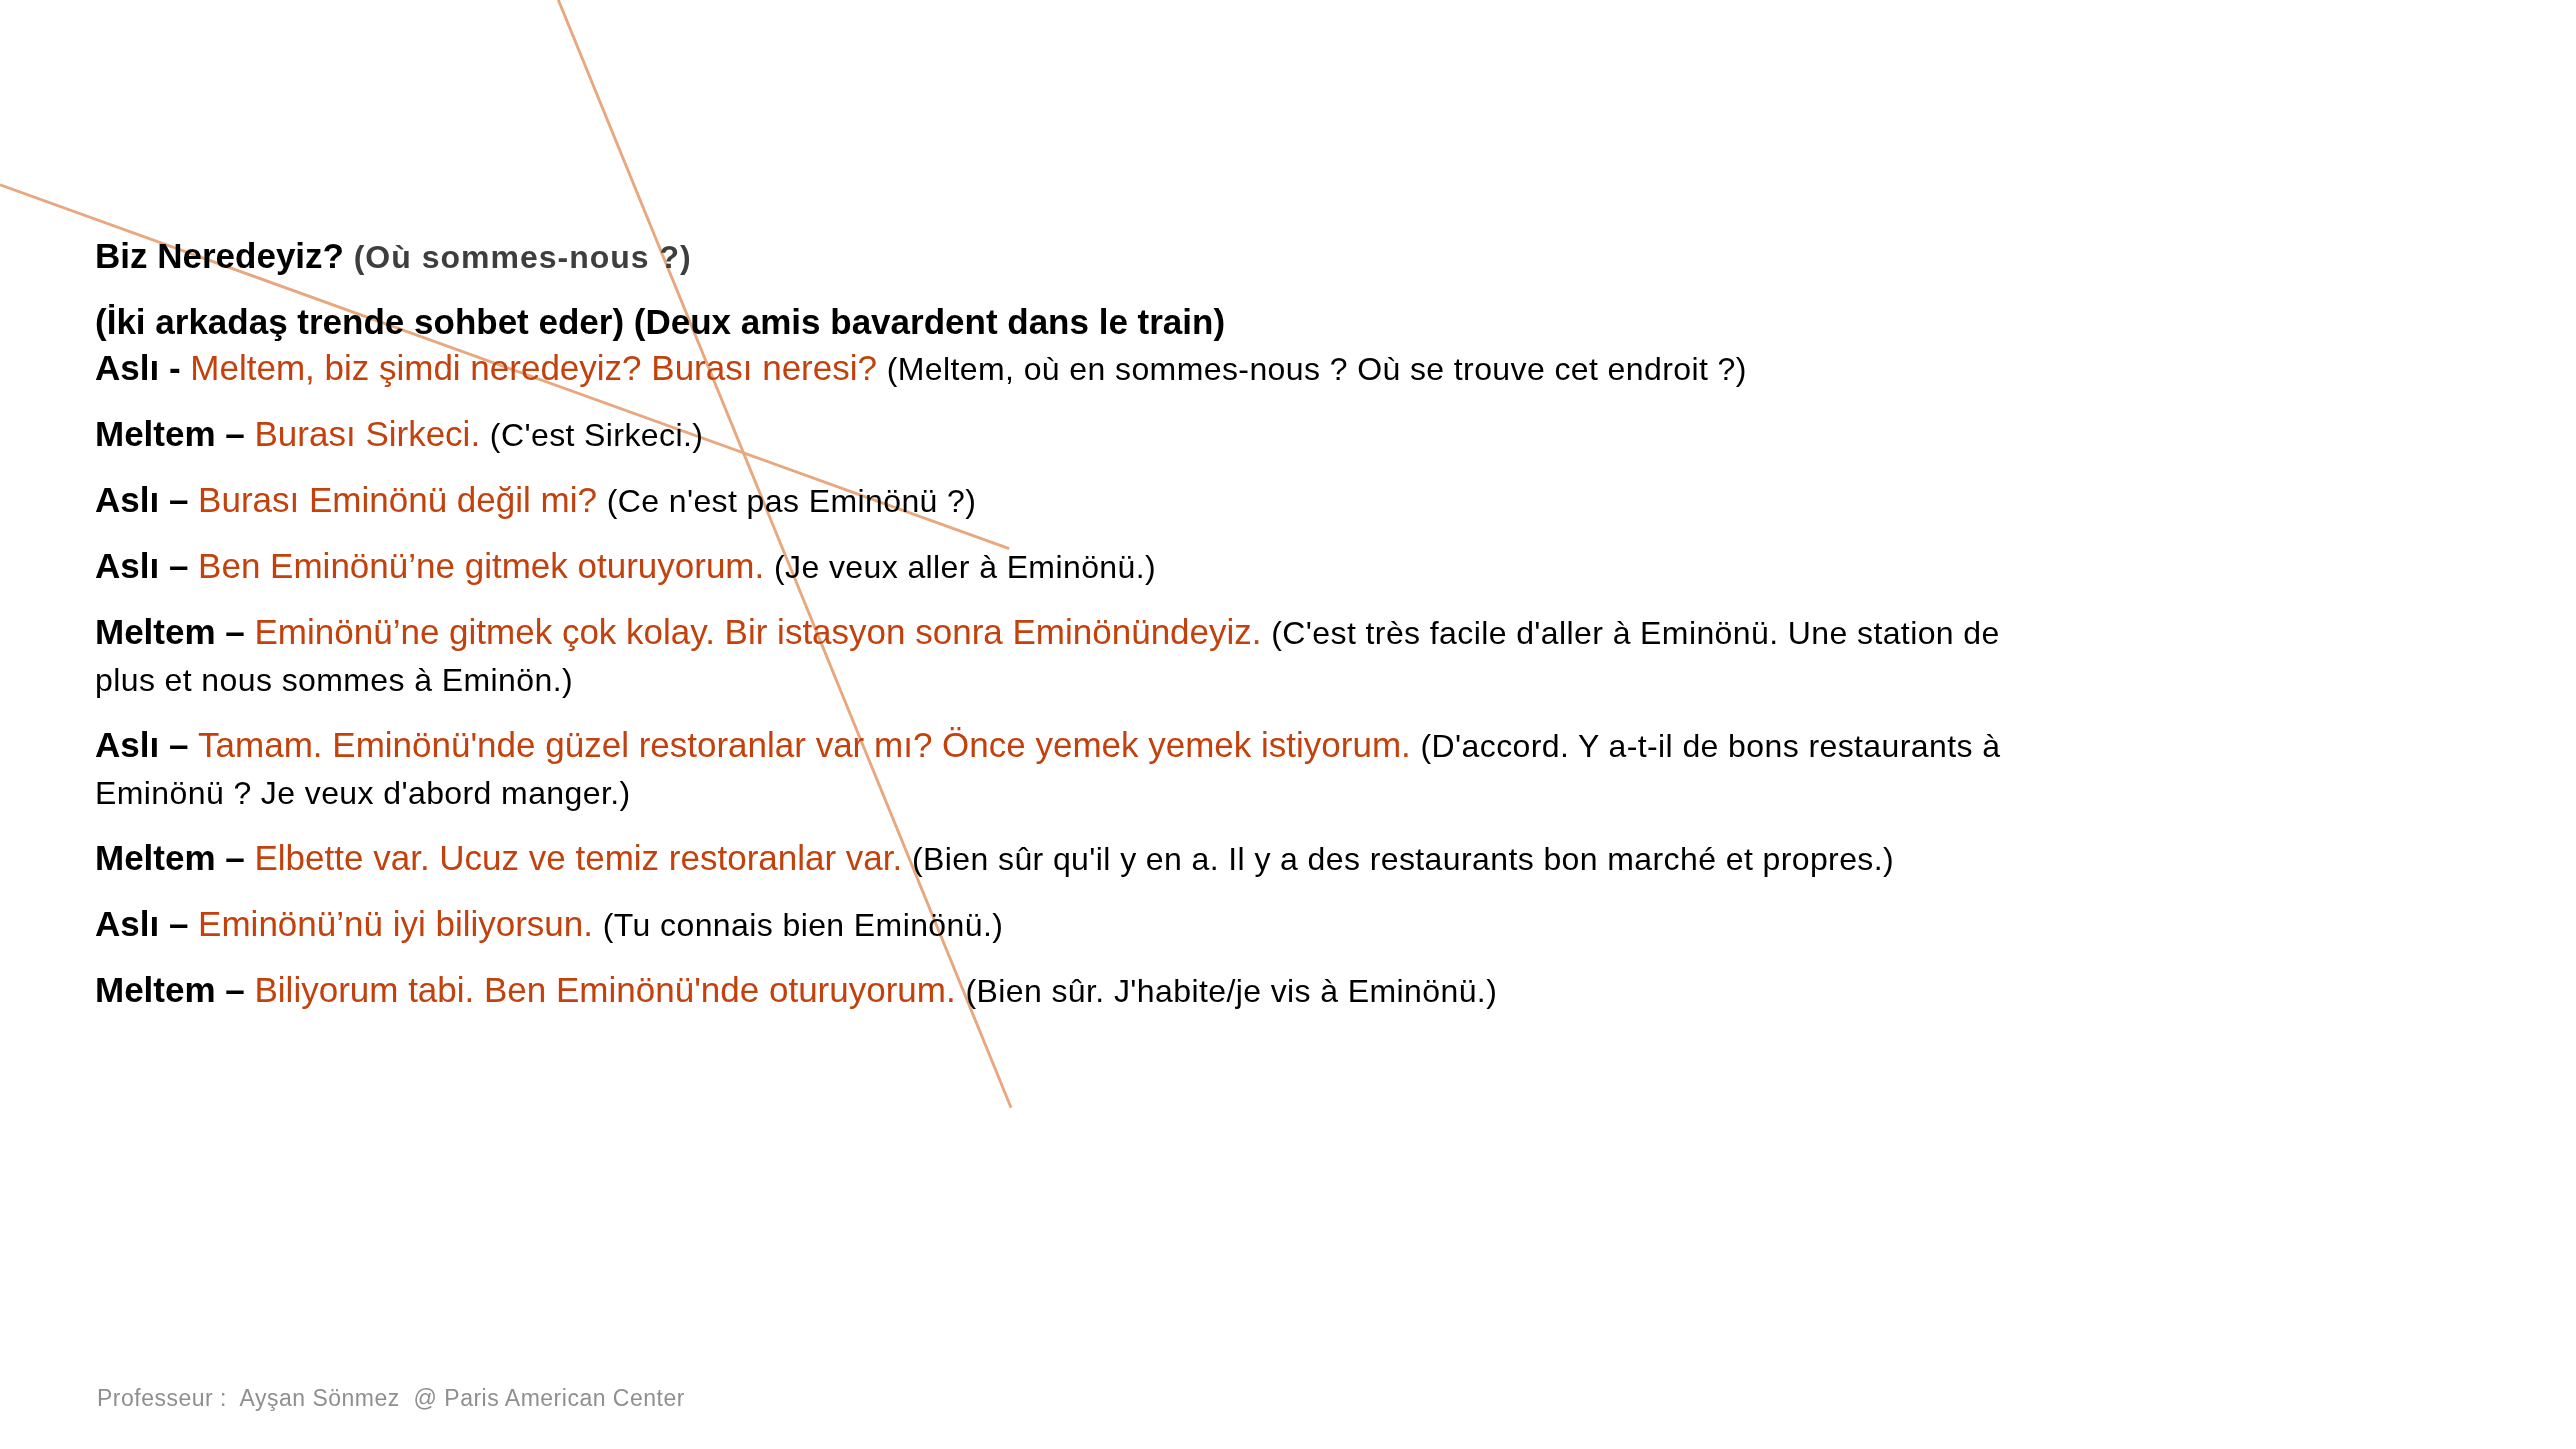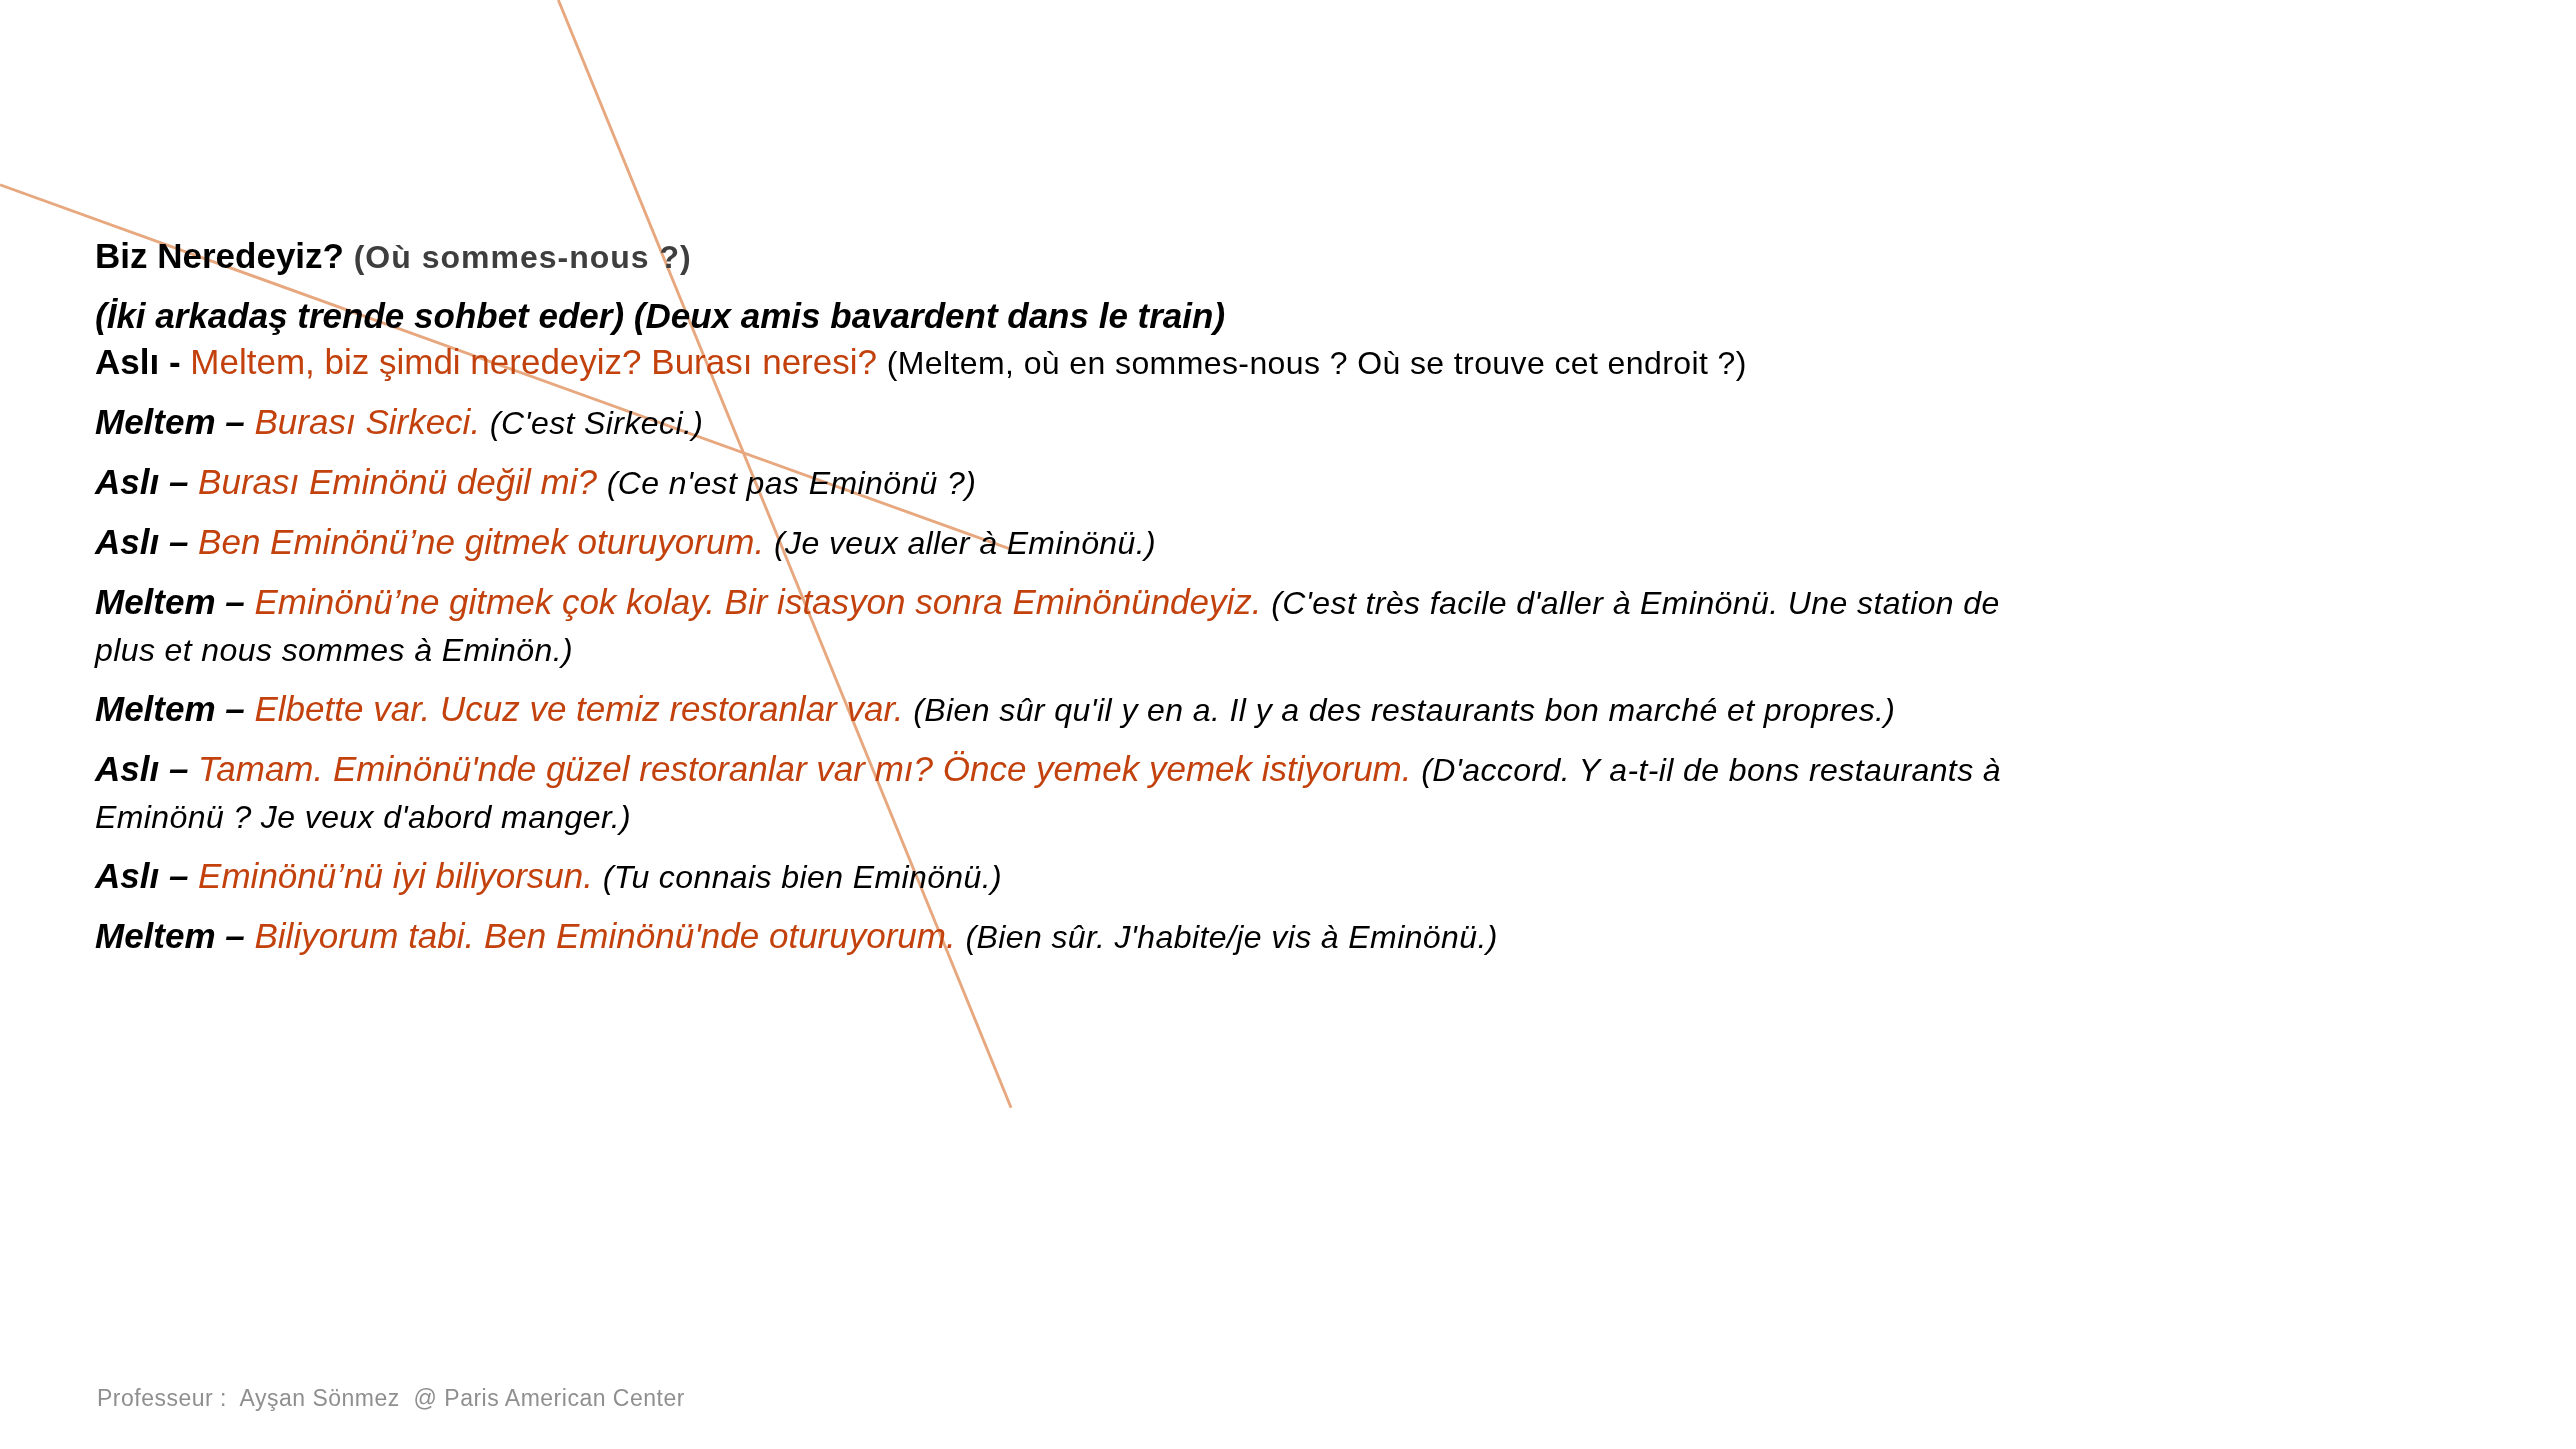--- a/index.html
+++ b/index.html
@@ -23,21 +23,21 @@
     color:#464646;
   }
   #dialogue{position:absolute;left:95px;top:233px;z-index:1;}
   #dialogue p{
     margin:0;
     white-space:pre;
     font-size:35px;
     line-height:46px;
     color:#0c0c0c;
   }
-  #dialogue p + p{margin-top:13px;font-style:italic;}
+  #dialogue p + p{margin-top:19px;}
   .speaker{font-weight:700;color:#000000;}
   .tr{color:#c2410c;}
   .fr{font-size:32px;color:#000000;letter-spacing:0.4px;}
   .hdr-tr{font-weight:700;color:#000000;}
   .hdr-fr{font-weight:700;color:#3e3e3e;font-size:32px;letter-spacing:1px;}
   .scene{font-weight:700;color:#000000;}
   #footer{
     position:absolute;
     left:97px;
     top:1385px;
@@ -62,23 +62,23 @@
   <div id="dialogue">
     <p><span class="hdr-tr">Biz Neredeyiz? </span><span class="hdr-fr">(Où sommes-nous ?)</span></p>
     <p><span class="scene">(İki arkadaş trende sohbet eder) (Deux amis bavardent dans le train)</span></p>
     <div id="dialogue-list">
         <p><span class="speaker">Aslı - </span><span class="tr">Meltem, biz şimdi neredeyiz? Burası neresi? </span><span class="fr">(Meltem, où en sommes-nous ? Où se trouve cet endroit ?)</span></p>
         <p><span class="speaker">Meltem – </span><span class="tr">Burası Sirkeci. </span><span class="fr">(C'est Sirkeci.)</span></p>
         <p><span class="speaker">Aslı – </span><span class="tr">Burası Eminönü değil mi? </span><span class="fr">(Ce n'est pas Eminönü ?)</span></p>
         <p><span class="speaker">Aslı – </span><span class="tr">Ben Eminönü’ne gitmek oturuyorum. </span><span class="fr">(Je veux aller à Eminönü.)</span></p>
         <p><span class="speaker">Meltem – </span><span class="tr">Eminönü’ne gitmek çok kolay. Bir istasyon sonra Eminönündeyiz. </span><span class="fr">(C'est très facile d'aller à Eminönü. Une station de
 plus et nous sommes à Eminön.)</span></p>
-        <p><span class="speaker">Meltem – </span><span class="tr">Elbette var. Ucuz ve temiz restoranlar var. </span><span class="fr">(Bien sûr qu'il y en a. Il y a des restaurants bon marché et propres.)</span></p>
         <p><span class="speaker">Aslı – </span><span class="tr">Tamam. Eminönü'nde güzel restoranlar var mı? Önce yemek yemek istiyorum. </span><span class="fr">(D'accord. Y a-t-il de bons restaurants à
 Eminönü ? Je veux d'abord manger.)</span></p>
+        <p><span class="speaker">Meltem – </span><span class="tr">Elbette var. Ucuz ve temiz restoranlar var. </span><span class="fr">(Bien sûr qu'il y en a. Il y a des restaurants bon marché et propres.)</span></p>
         <p><span class="speaker">Aslı – </span><span class="tr">Eminönü’nü iyi biliyorsun. </span><span class="fr">(Tu connais bien Eminönü.)</span></p>
         <p><span class="speaker">Meltem – </span><span class="tr">Biliyorum tabi. Ben Eminönü'nde oturuyorum. </span><span class="fr">(Bien sûr. J'habite/je vis à Eminönü.)</span></p>
       </div>
   </div>
 
   <div id="footer" style="color: rgb(143, 143, 143);">Professeur :  Ayşan Sönmez  @ Paris American Center</div>
 
 </div>
 
 

